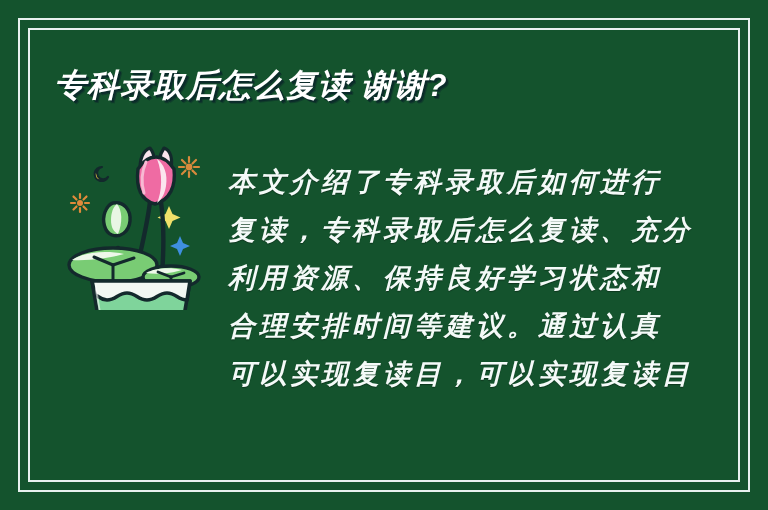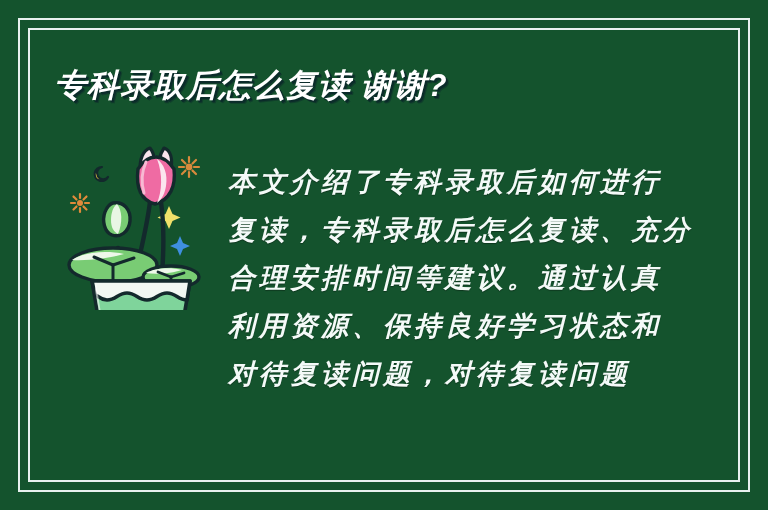--- a/index.html
+++ b/index.html
@@ -195,18 +195,18 @@
         <line x1="26" y1="199" x2="40" y2="199"></line>
         <line x1="126" y1="199" x2="146" y2="199"></line>
         <line x1="154" y1="199" x2="166" y2="199"></line>
       </g>
     </svg>
   </div>
 
   <div id="body-copy">
     <div class="copy-line">本文介绍了专科录取后如何进行</div>
     <div class="copy-line">复读，专科录取后怎么复读、充分</div>
+    <div class="copy-line">利用资源、保持良好学习状态和</div>
     <div class="copy-line">合理安排时间等建议。通过认真</div>
-    <div class="copy-line">利用资源、保持良好学习状态和</div>
-    <div class="copy-line">对待复读问题，对待复读问题</div>
+    <div class="copy-line">可以实现复读目，可以实现复读目</div>
   </div>
 
 </div>
 
 </body></html>

